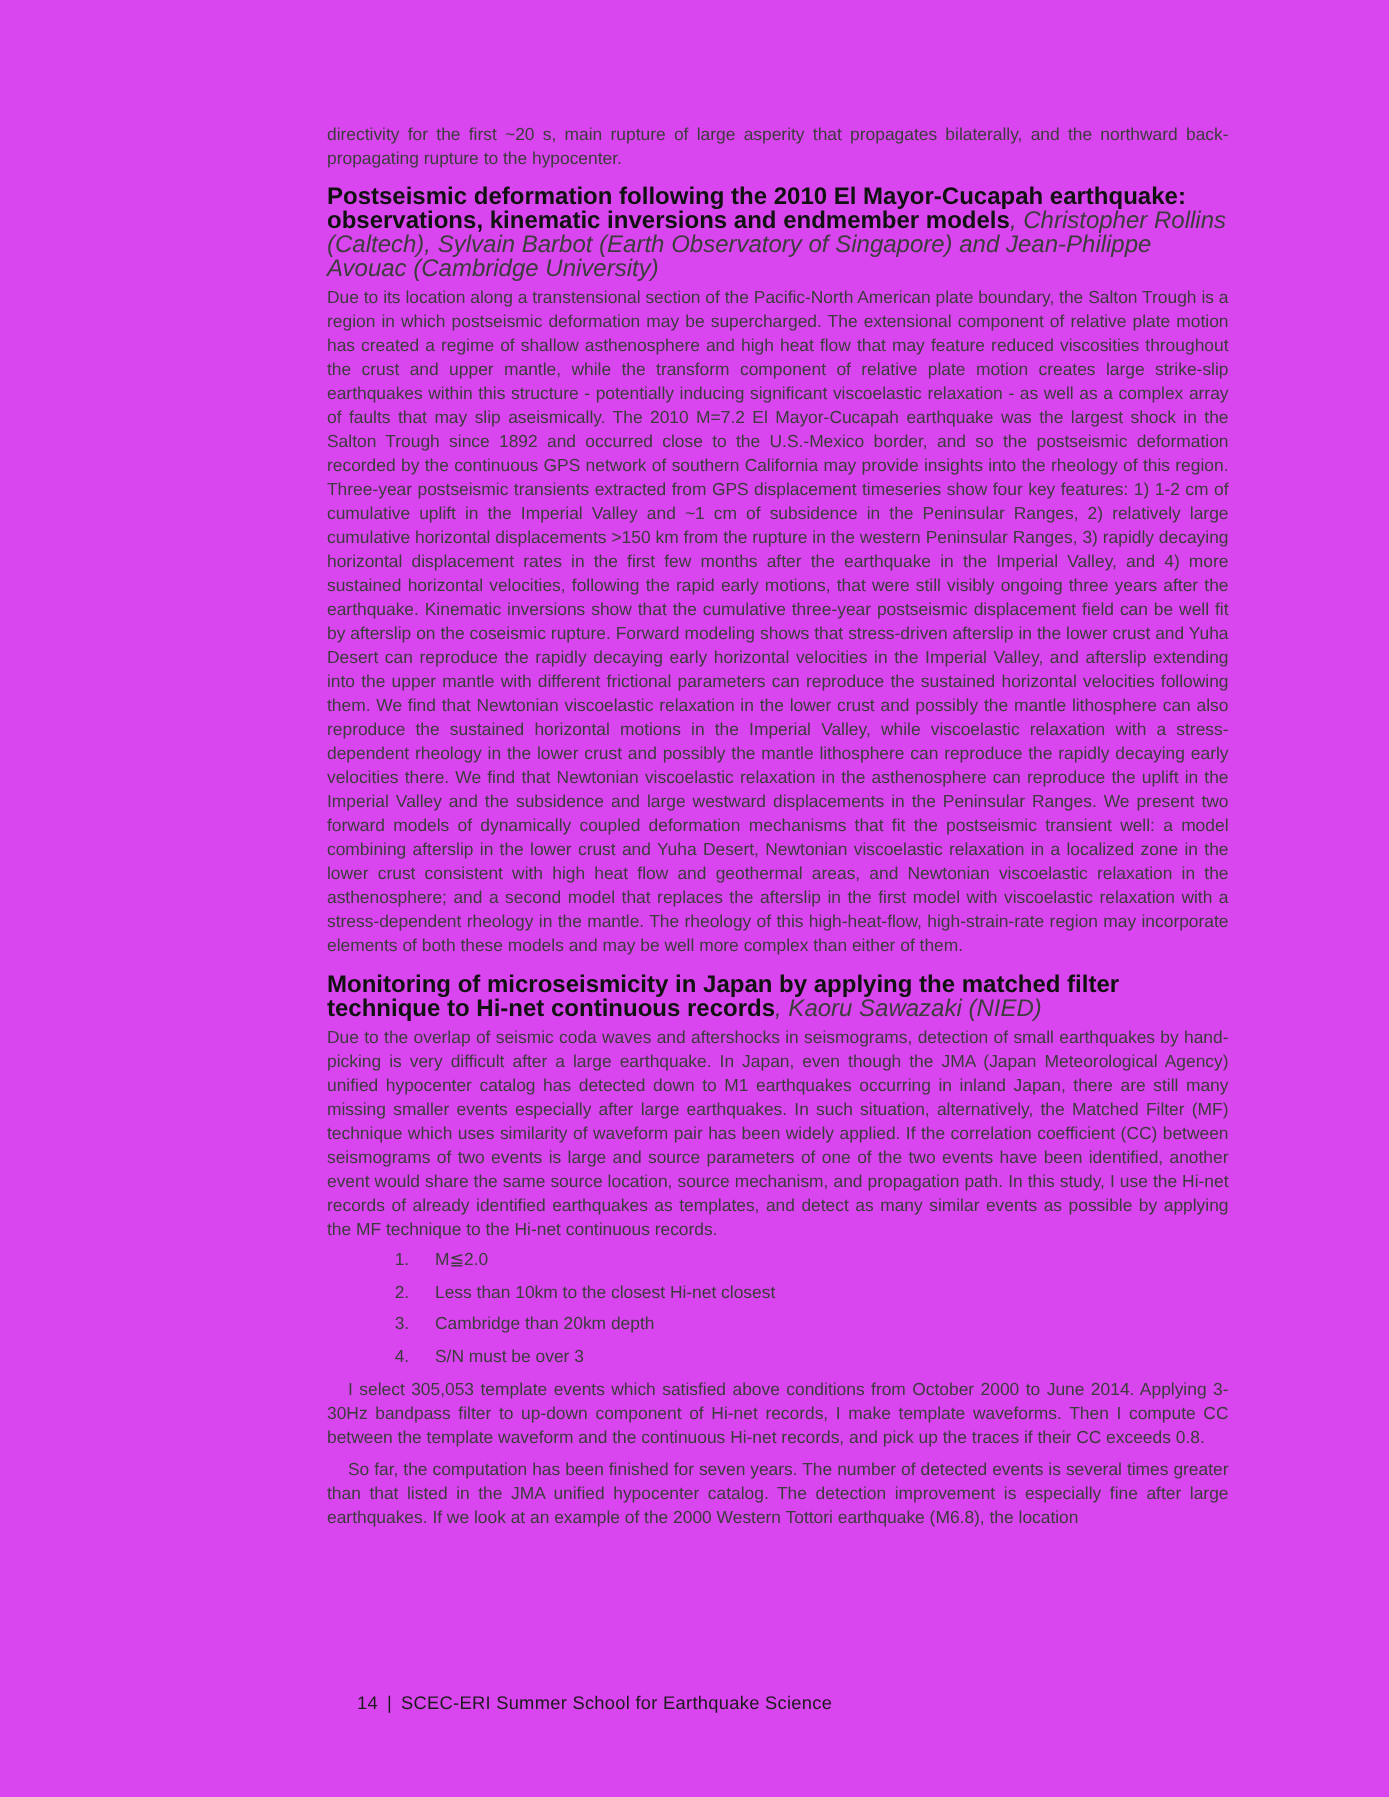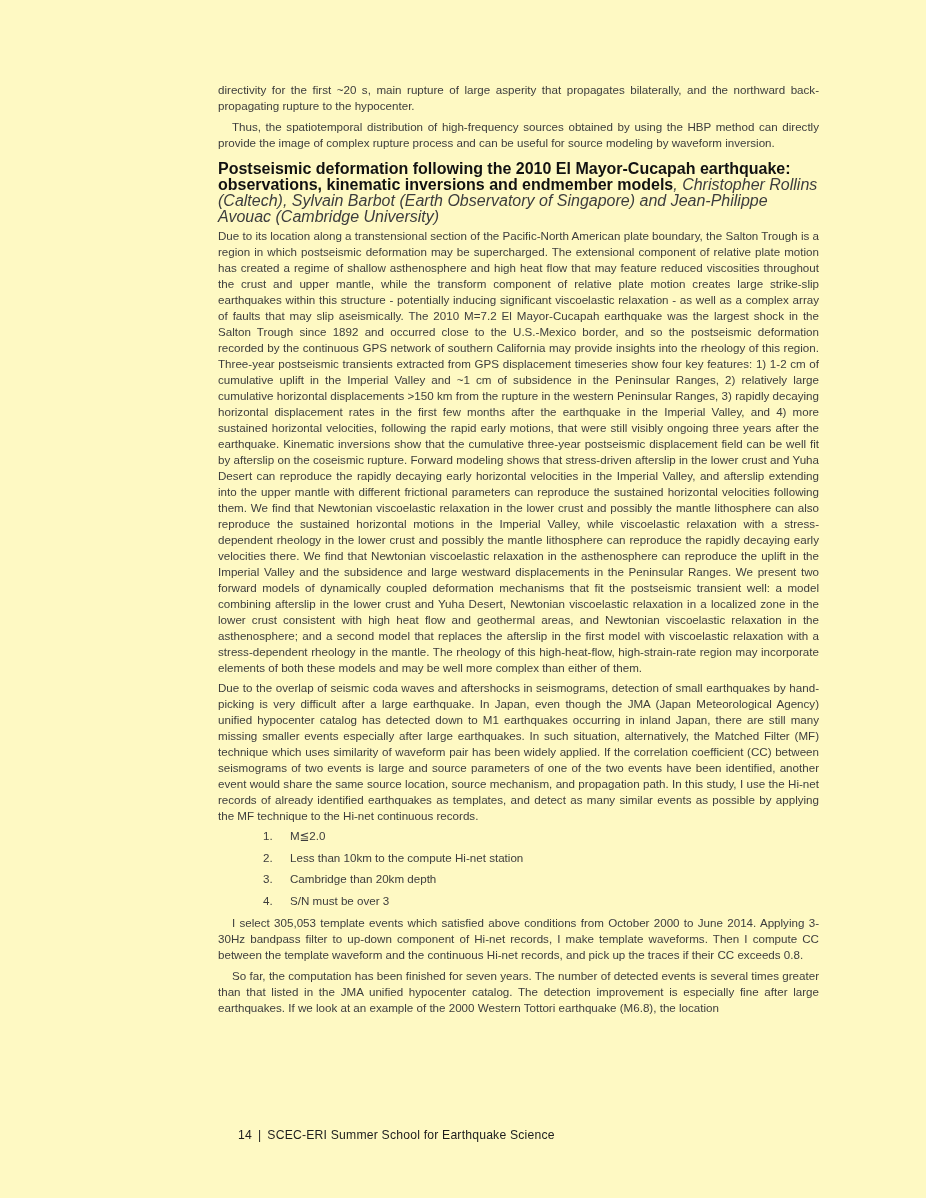--- a/index.html
+++ b/index.html
@@ -7,21 +7,21 @@
   body {
     width: 926px;
     height: 1198px;
     position: relative;
     font-family: "Liberation Sans", "DejaVu Sans", sans-serif;
     overflow: hidden;
   }
   .page {
     position: absolute;
     inset: 0;
-    background: #fef9c3;
+    background: #d946ef;
   }
   .content {
     position: absolute;
     left: 218px;
     top: 82px;
     width: 601px;
     color: #3d3d3d;
     font-size: 11.6px;
     line-height: 16px;
   }
@@ -68,33 +68,33 @@
   .footer .sep { margin: 0 6px; color: #1c1c1c; }
 </style>
 </head>
 <body>
 
 <div class="page">
   <div class="content">
 
     <p class="body">directivity for the first ~20 s, main rupture of large asperity that propagates bilaterally, and the northward back-propagating rupture to the hypocenter.</p>
 
-    <p class="body indent gap-before">Thus, the spatiotemporal distribution of high-frequency sources obtained by using the HBP method can directly provide the image of complex rupture process and can be useful for source modeling by waveform inversion.</p>
 
     <h3 class="heading"><span class="bold">Postseismic deformation following the 2010 El Mayor-Cucapah earthquake: observations, kinematic inversions and endmember models</span><span class="authors">, Christopher Rollins (Caltech), Sylvain Barbot (Earth Observatory of Singapore) and Jean-Philippe Avouac (Cambridge University)</span></h3>
 
     <p class="body">Due to its location along a transtensional section of the Pacific-North American plate boundary, the Salton Trough is a region in which postseismic deformation may be supercharged. The extensional component of relative plate motion has created a regime of shallow asthenosphere and high heat flow that may feature reduced viscosities throughout the crust and upper mantle, while the transform component of relative plate motion creates large strike-slip earthquakes within this structure - potentially inducing significant viscoelastic relaxation - as well as a complex array of faults that may slip aseismically. The 2010 M=7.2 El Mayor-Cucapah earthquake was the largest shock in the Salton Trough since 1892 and occurred close to the U.S.-Mexico border, and so the postseismic deformation recorded by the continuous GPS network of southern California may provide insights into the rheology of this region. Three-year postseismic transients extracted from GPS displacement timeseries show four key features: 1) 1-2 cm of cumulative uplift in the Imperial Valley and ~1 cm of subsidence in the Peninsular Ranges, 2) relatively large cumulative horizontal displacements &gt;150 km from the rupture in the western Peninsular Ranges, 3) rapidly decaying horizontal displacement rates in the first few months after the earthquake in the Imperial Valley, and 4) more sustained horizontal velocities, following the rapid early motions, that were still visibly ongoing three years after the earthquake. Kinematic inversions show that the cumulative three-year postseismic displacement field can be well fit by afterslip on the coseismic rupture. Forward modeling shows that stress-driven afterslip in the lower crust and Yuha Desert can reproduce the rapidly decaying early horizontal velocities in the Imperial Valley, and afterslip extending into the upper mantle with different frictional parameters can reproduce the sustained horizontal velocities following them. We find that Newtonian viscoelastic relaxation in the lower crust and possibly the mantle lithosphere can also reproduce the sustained horizontal motions in the Imperial Valley, while viscoelastic relaxation with a stress-dependent rheology in the lower crust and possibly the mantle lithosphere can reproduce the rapidly decaying early velocities there. We find that Newtonian viscoelastic relaxation in the asthenosphere can reproduce the uplift in the Imperial Valley and the subsidence and large westward displacements in the Peninsular Ranges. We present two forward models of dynamically coupled deformation mechanisms that fit the postseismic transient well: a model combining afterslip in the lower crust and Yuha Desert, Newtonian viscoelastic relaxation in a localized zone in the lower crust consistent with high heat flow and geothermal areas, and Newtonian viscoelastic relaxation in the asthenosphere; and a second model that replaces the afterslip in the first model with viscoelastic relaxation with a stress-dependent rheology in the mantle. The rheology of this high-heat-flow, high-strain-rate region may incorporate elements of both these models and may be well more complex than either of them.</p>
 
+    <h3 class="heading"><span class="bold">Monitoring of microseismicity in Japan by applying the matched filter technique to Hi-net continuous records</span><span class="authors">, Kaoru Sawazaki (NIED)</span></h3>
 
     <p class="body">Due to the overlap of seismic coda waves and aftershocks in seismograms, detection of small earthquakes by hand-picking is very difficult after a large earthquake. In Japan, even though the JMA (Japan Meteorological Agency) unified hypocenter catalog has detected down to M1 earthquakes occurring in inland Japan, there are still many missing smaller events especially after large earthquakes. In such situation, alternatively, the Matched Filter (MF) technique which uses similarity of waveform pair has been widely applied. If the correlation coefficient (CC) between seismograms of two events is large and source parameters of one of the two events have been identified, another event would share the same source location, source mechanism, and propagation path. In this study, I use the Hi-net records of already identified earthquakes as templates, and detect as many similar events as possible by applying the MF technique to the Hi-net continuous records.</p>
 
 
     <ol class="conditions">
       <li>M≦2.0</li>
-      <li>Less than 10km to the compute Hi-net station</li>
+      <li>Less than 10km to the closest Hi-net closest</li>
       <li>Cambridge than 20km depth</li>
       <li>S/N must be over 3</li>
     </ol>
 
     <p class="body indent">I select 305,053 template events which satisfied above conditions from October 2000 to June 2014. Applying 3-30Hz bandpass filter to up-down component of Hi-net records, I make template waveforms. Then I compute CC between the template waveform and the continuous Hi-net records, and pick up the traces if their CC exceeds 0.8.</p>
 
     <p class="body indent gap-before">So far, the computation has been finished for seven years. The number of detected events is several times greater than that listed in the JMA unified hypocenter catalog. The detection improvement is especially fine after large earthquakes. If we look at an example of the 2000 Western Tottori earthquake (M6.8), the location</p>
 
   </div>
 

